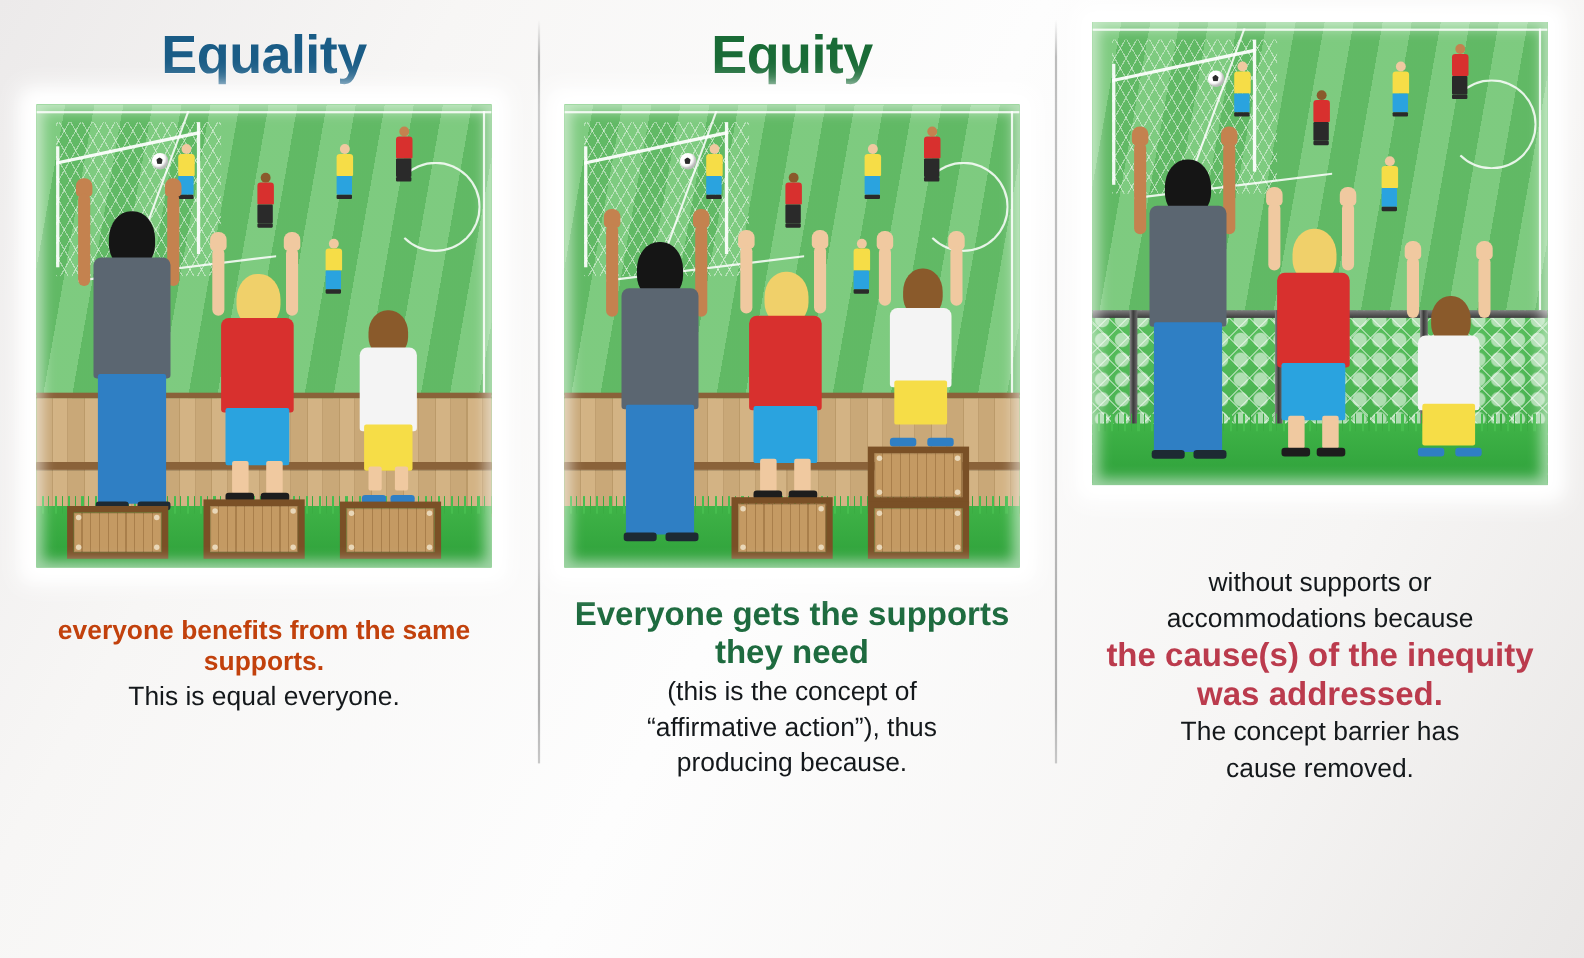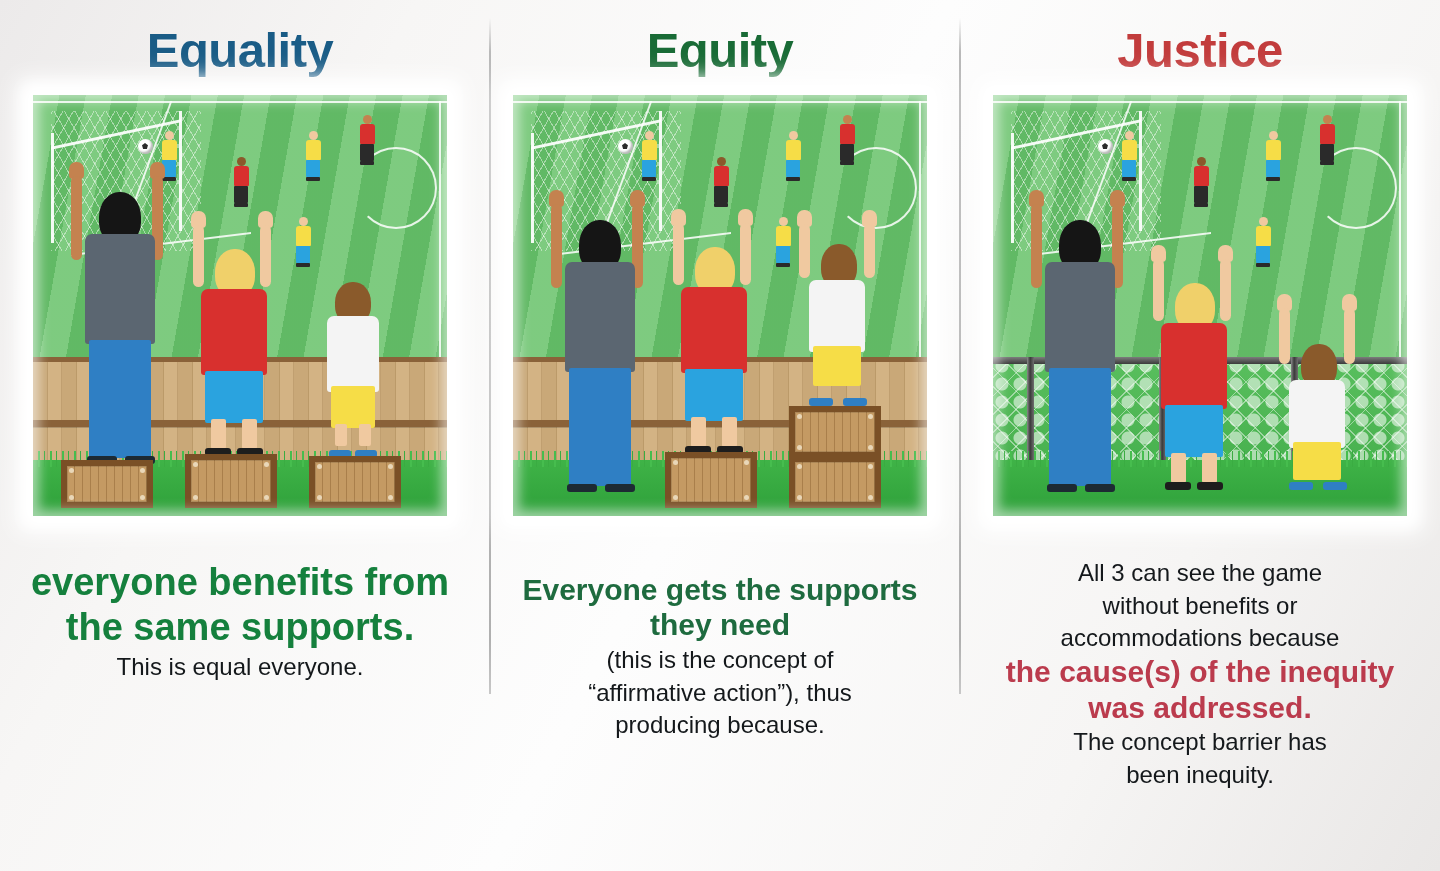--- a/index.html
+++ b/index.html
@@ -117,25 +117,25 @@
   .crate i:nth-child(2){right:2px;top:2px;}
   .crate i:nth-child(3){left:2px;bottom:2px;}
   .crate i:nth-child(4){right:2px;bottom:2px;}
 
   
   .caption{
     width:430px;margin-top:44px;text-align:center;
     font-size:25px;line-height:1.28;color:#14181b;font-weight:500;
   }
   .caption .em{display:block;font-weight:600;}
-  .em-blue{color:#15803d;font-size:38px;line-height:1.18;}
+  .em-blue{color:#c2410c;font-size:24px;line-height:1.18;}
   .em-green{color:#1e6b3f;font-size:30px;line-height:1.18;}
   .em-red{color:#bb3b4d;font-size:30px;line-height:1.18;}
   .caption .sm{font-size:24px;}
-  .cap-equity{margin-top:56px;}
+  .cap-equity{margin-top:25px;}
   .cap-justice{margin-top:40px;}
 </style>
 </head>
 <body>
 
 <div class="board">
 
   <div class="divider d1"></div>
   <div class="divider d2"></div>
 
@@ -375,21 +375,20 @@
 
     <div class="caption cap-equity">
       <span class="em em-green">Everyone gets the supports they need</span>
       <span class="sm">(this is the concept of</span><br>
       <span class="sm">“affirmative action”), thus</span><br>
       <span class="sm">producing because.</span>
     </div>
   </section>
 
   <section class="panel">
-    <h1 class="title t-justice">Justice</h1>
 
     <div class="scene">
       <div class="field">
         <div class="stripes"></div>
         <div class="field-line" style="left:0;right:0;top:6px;height:2px;"></div>
         <div class="field-line" style="left:0;right:0;bottom:2px;height:2px;"></div>
         <div class="field-line" style="right:6px;top:6px;bottom:2px;width:2px;"></div>
         <div class="field-line" style="left:110px;top:6px;height:150px;width:2px;transform:skewX(-20deg);"></div>
         <div class="field-line" style="left:38px;top:148px;width:180px;height:2px;transform:skewY(-7deg);"></div>
         <div class="field-line" style="right:10px;top:52px;width:78px;height:78px;border:2px solid rgba(255,255,255,.85);background:transparent;border-radius:50%;border-left-color:transparent;"></div>
@@ -475,22 +474,22 @@
         <div class="arm" style="right:6px;top:14px;height:56px;background:#f0c9a0;"></div>
         <div class="head" style="left:26px;top:50px;width:36px;height:44px;background:#8a5a2b;"></div>
         <div class="shirt" style="left:14px;top:86px;width:56px;height:68px;background:#f4f4f4;"></div>
         <div class="pants" style="left:18px;top:148px;width:48px;height:38px;background:#f6dd47;"></div>
         <div class="shoe" style="left:14px;bottom:0;width:24px;background:#2f7fc4;"></div>
         <div class="shoe" style="right:14px;bottom:0;width:24px;background:#2f7fc4;"></div>
       </div>
     </div>
 
     <div class="caption cap-justice">
-      <span class="sm">All 3 can see the game</span><br>
-      <span class="sm">without benefits or</span><br>
+      <br>
+      <span class="sm">without supports or</span><br>
       <span class="sm">accommodations because</span>
       <span class="em em-red">the cause(s) of the inequity was addressed.</span>
       <span class="sm">The concept barrier has</span><br>
-      <span class="sm">been inequity.</span>
+      <span class="sm">cause removed.</span>
     </div>
   </section>
 
 </div>
 
 </body></html>

